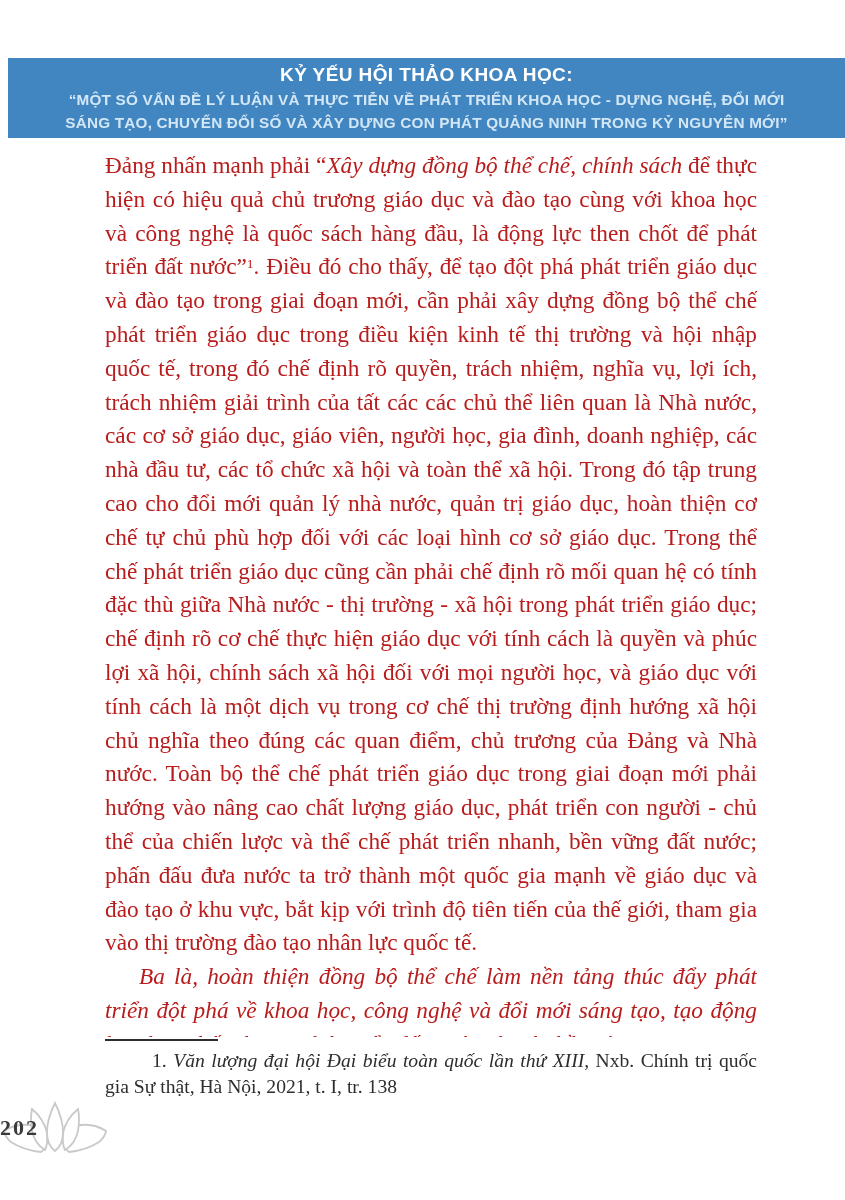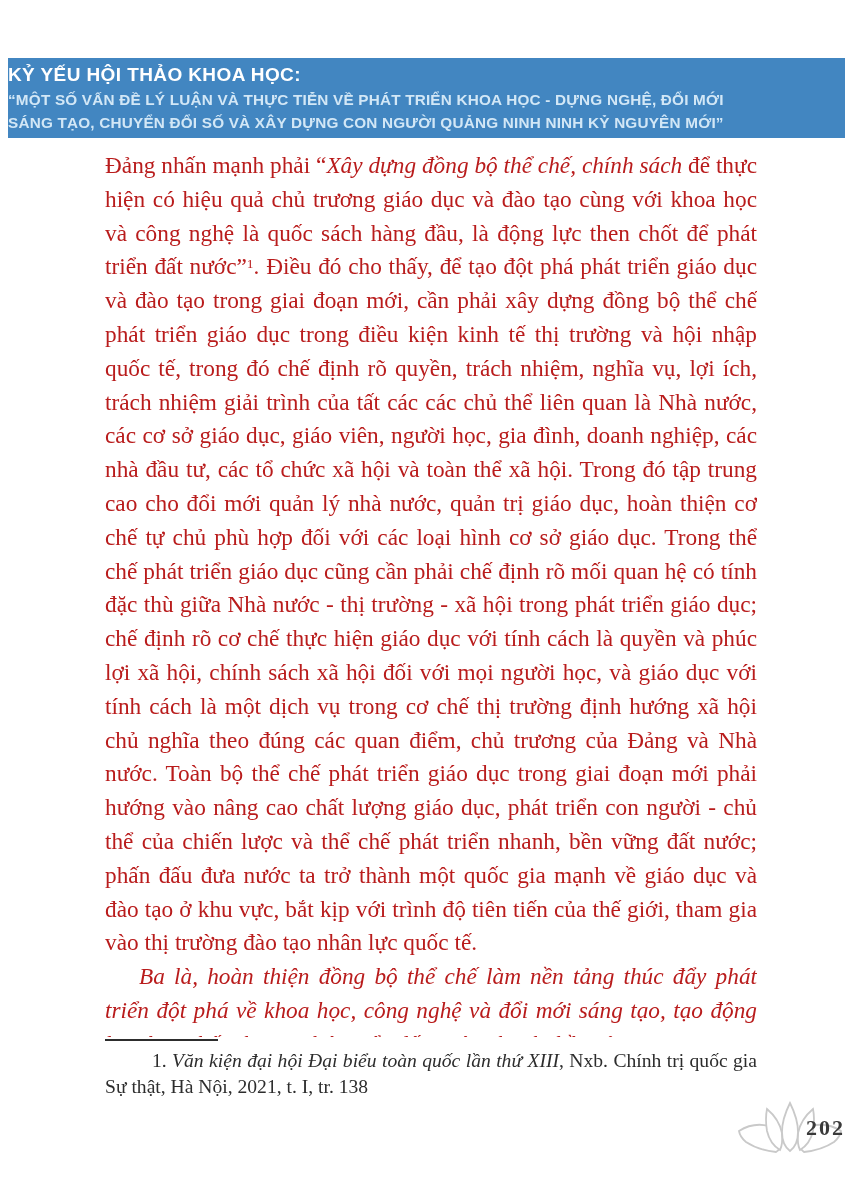--- a/index.html
+++ b/index.html
@@ -11,21 +11,21 @@
     background:#ffffff;
     font-family:"Liberation Serif", serif;
     overflow:hidden;
   }
   
   .band {
     position:absolute;
     left:8px; right:0; top:58px;
     height:80px;
     background:#4286c1;
-    text-align:left;
+    text-align:center;
     font-family:"Liberation Sans", sans-serif;
     font-weight:bold;
     padding-top:4px;
   }
   .band .t1 {
     color:#ffffff;
     font-size:19px;
     line-height:26px;
     letter-spacing:0.4px;
   }
@@ -71,21 +71,21 @@
     width:113px; height:0;
     border-top:2px solid #2d2d2d;
     margin-bottom:7px;
   }
   .fn-text { text-indent:47px; }
   
   .footer {
     position:absolute;
     left:0; right:0; top:1100px;
     height:64px;
-    text-align:right;
+    text-align:left;
   }
   .lotus-wrap {
     position:relative;
     display:inline-block;
     width:110px; height:60px;
   }
   .lotus-wrap svg { position:absolute; left:0; top:0; }
   .pageno {
     position:absolute;
     left:0; right:0; top:15px;
@@ -97,31 +97,31 @@
   }
 </style>
 </head>
 <body>
 
 <div class="page">
 
   <div class="band">
     <div class="t1">KỶ YẾU HỘI THẢO KHOA HỌC:</div>
     <div class="t2">“MỘT SỐ VẤN ĐỀ LÝ LUẬN VÀ THỰC TIỄN VỀ PHÁT TRIỂN KHOA HỌC - DỰNG NGHỆ, ĐỔI MỚI</div>
-    <div class="t3">SÁNG TẠO, CHUYỂN ĐỔI SỐ VÀ XÂY DỰNG CON NGƯỜI QUẢNG NINH NINH KỶ NGUYÊN MỚI”</div>
+    <div class="t3">SÁNG TẠO, CHUYỂN ĐỔI SỐ VÀ XÂY DỰNG CON PHÁT QUẢNG NINH TRONG KỶ NGUYÊN MỚI”</div>
   </div>
 
   <div class="content">
     <p class="para1"><span>Đảng nhấn mạnh phải “</span><span class="ital">Xây dựng đồng bộ thể chế, chính sách</span><span> để thực hiện có hiệu quả chủ trương giáo dục và đào tạo cùng với khoa học và công nghệ là quốc sách hàng đầu, là động lực then chốt để phát triển đất nước”</span><sup class="fnref">1</sup><span>. Điều đó cho thấy, để tạo đột phá phát triển giáo dục và đào tạo trong giai đoạn mới, cần phải xây dựng đồng bộ thể chế phát triển giáo dục trong điều kiện kinh tế thị trường và hội nhập quốc tế, trong đó chế định rõ quyền, trách nhiệm, nghĩa vụ, lợi ích, trách nhiệm giải trình của tất các các chủ thể liên quan là Nhà nước, các cơ sở giáo dục, giáo viên, người học, gia đình, doanh nghiệp, các nhà đầu tư, các tổ chức xã hội và toàn thể xã hội. Trong đó tập trung cao cho đổi mới quản lý nhà nước, quản trị giáo dục, hoàn thiện cơ chế tự chủ phù hợp đối với các loại hình cơ sở giáo dục. Trong thể chế phát triển giáo dục cũng cần phải chế định rõ mối quan hệ có tính đặc thù giữa Nhà nước - thị trường - xã hội trong phát triển giáo dục; chế định rõ cơ chế thực hiện giáo dục với tính cách là quyền và phúc lợi xã hội, chính sách xã hội đối với mọi người học, và giáo dục với tính cách là một dịch vụ trong cơ chế thị trường định hướng xã hội chủ nghĩa theo đúng các quan điểm, chủ trương của Đảng và Nhà nước. Toàn bộ thể chế phát triển giáo dục trong giai đoạn mới phải hướng vào nâng cao chất lượng giáo dục, phát triển con người - chủ thể của chiến lược và thể chế phát triển nhanh, bền vững đất nước; phấn đấu đưa nước ta trở thành một quốc gia mạnh về giáo dục và đào tạo ở khu vực, bắt kịp với trình độ tiên tiến của thế giới, tham gia vào thị trường đào tạo nhân lực quốc tế.</span></p>
     <p class="para2">Ba là, hoàn thiện đồng bộ thể chế làm nền tảng thúc đẩy phát triển đột phá về khoa học, công nghệ và đổi mới sáng tạo, tạo động lực then chốt cho sự phát triển đất nước nhanh, bền vững.</p>
   </div>
 
   <div class="footnote">
     <div class="fn-rule"></div>
-    <p class="fn-text"><span>1. </span><span class="ital">Văn kiện đại hội Đại biểu toàn quốc lần thứ XIII</span><span>, Nxb. Chính trị quốc gia Sự thật, Hà Nội, 2021, t. I, tr. 138</span></p>
+    <p class="fn-text"><span>1. </span><span class="ital">Văn lượng đại hội Đại biểu toàn quốc lần thứ XIII</span><span>, Nxb. Chính trị quốc gia Sự thật, Hà Nội, 2021, t. I, tr. 138</span></p>
   </div>
 
   <div class="footer">
     <div class="lotus-wrap">
       <svg width="110" height="60" viewBox="0 0 110 60" fill="none" xmlns="http://www.w3.org/2000/svg">
         <g stroke="#c9c9c9" stroke-width="1.8" fill="#ffffff">
 
           <path d="M4,31 Q18,22 34,26 Q44,30 46,40 Q47,48 41,52 Q23,50 11,42 Q5,37 4,31 Z"></path>
 
           <path d="M106,31 Q92,22 76,26 Q66,30 64,40 Q63,48 69,52 Q87,50 99,42 Q105,37 106,31 Z"></path>

